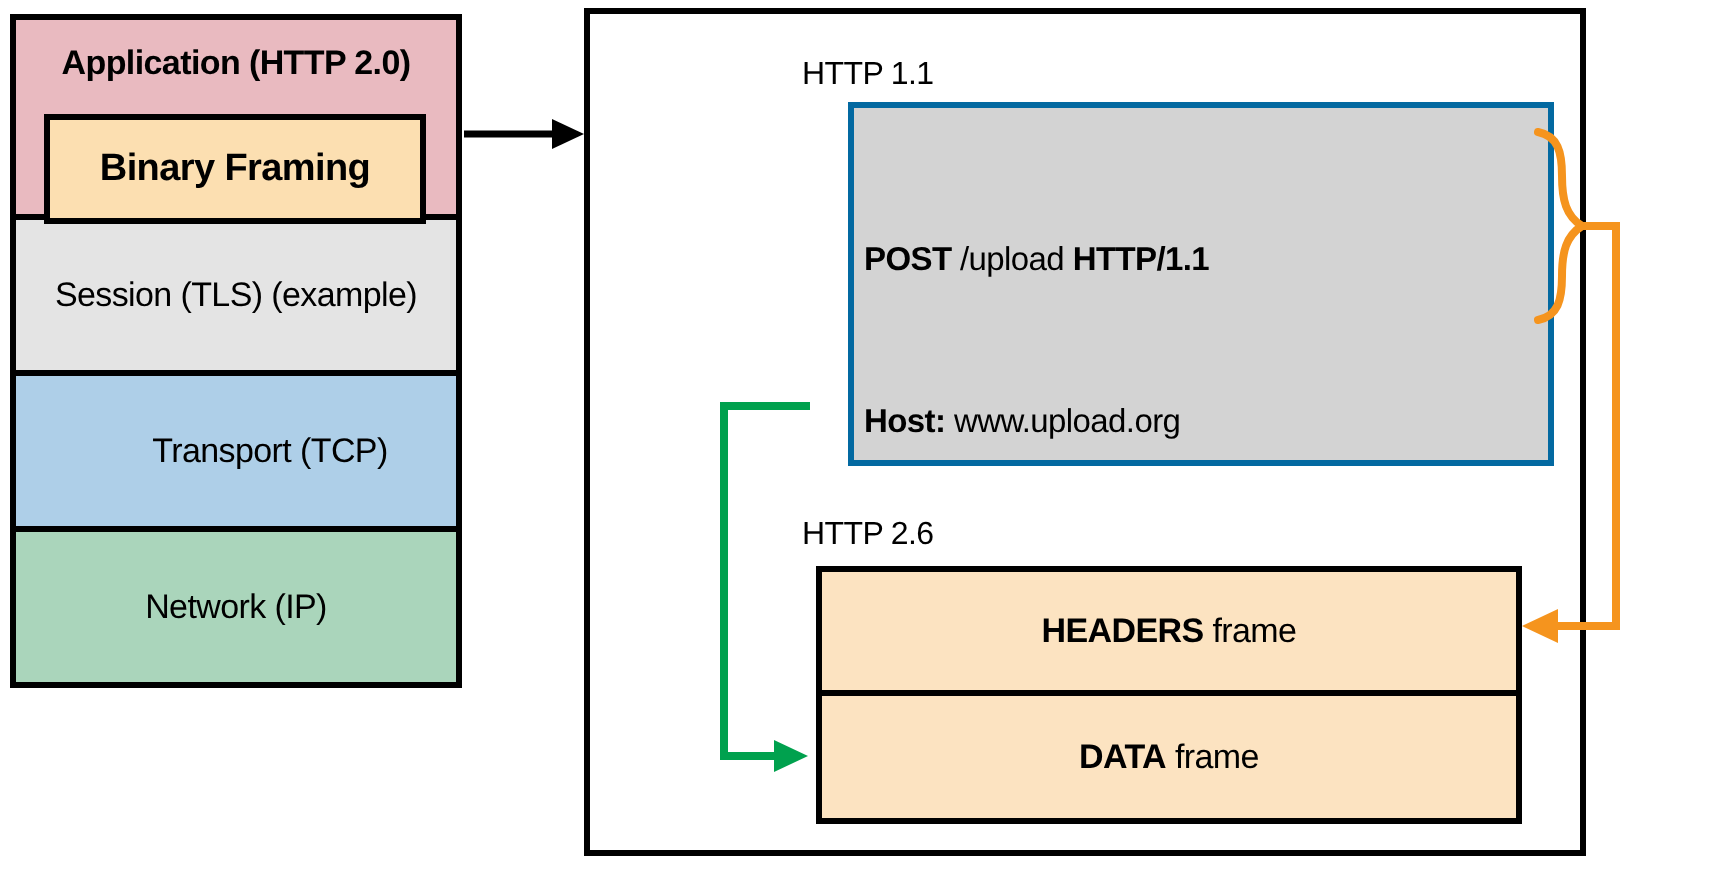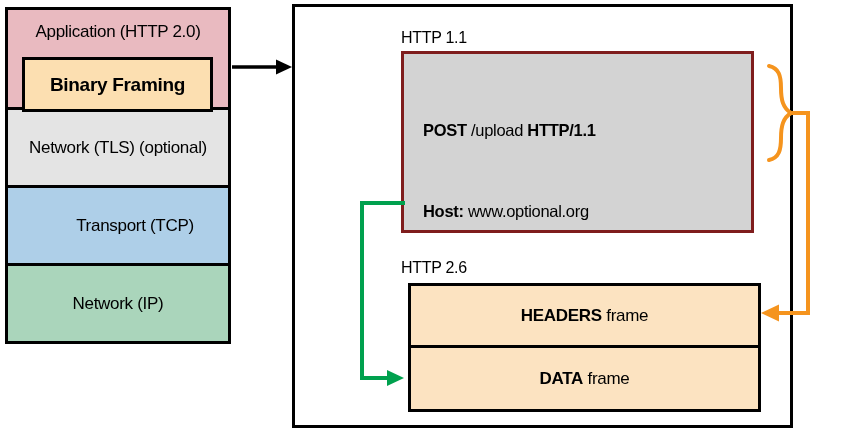--- a/index.html
+++ b/index.html
@@ -20,21 +20,21 @@
   .layer {
     position: relative;
     width: 226px;
     border: 3px solid #000;
     display: flex; align-items: center; justify-content: center;
     text-align: center;
     font-size: 17px;
   }
   .layer + .layer { margin-top: -3px; }
   .layer-app      { height: 103px; background: var(--pink); align-items: flex-start; }
-  .layer-app .layer-label { margin-top: 12px; font-weight: normal; }
+  .layer-app .layer-label { margin-top: 12px; font-weight: bold; }
   .layer-session  { height: 81px;  background: var(--session_gray); }
   .layer-transport{ height: 81px;  background: var(--transport_blue); padding-left: 34px; }
   .layer-network  { height: 81px;  background: var(--network_green); align-items: center; }
 
   .binary-framing {
     position: absolute; left: 17px; top: 50px;
     width: 191px; height: 55px;
     background: var(--binary_orange);
     border: 3px solid #000;
     display: flex; align-items: center; justify-content: center;
@@ -50,25 +50,25 @@
     background: #fff;
   }
   .panel-label {
     position: absolute; left: 106px;
     font-size: 16px; font-weight: normal;
   }
   .label-http11 { top: 22px; }
   .label-http20 { top: 252px; }
 
   .request-box {
-    position: absolute; left: 106px; top: 44px;
+    position: absolute; left: 129px; top: 44px;
     width: 353px; height: 182px;
     background: var(--request_gray);
-    border: 3px solid #7f1d1d;
-    padding: 9px 0 0 19px;
+    border: 3px solid #0369a1;
+    padding: 9px 0 0 5px;
     font-size: 16.5px;
     line-height: 27px;
     white-space: pre-wrap;
   }
   .request-box b { letter-spacing: -0.3px; }
 
   .frame-box {
     position: absolute; left: 113px;
     width: 353px;
     background: var(--frame_orange);
@@ -96,39 +96,39 @@
 </head>
 <body>
 
 <div id="diagram">
 
   <div class="stack">
     <div class="layer layer-app">
       <span class="layer-label">Application (HTTP 2.0)</span>
     </div>
     <div class="layer layer-session">
-      <span class="layer-label">Network (TLS) (optional)</span>
+      <span class="layer-label">Session (TLS) (example)</span>
     </div>
     <div class="layer layer-transport">
       <span class="layer-label">Transport (TCP)</span>
     </div>
     <div class="layer layer-network">
       <span class="layer-label">Network (IP)</span>
     </div>
     <div class="binary-framing">
       <span>Binary Framing</span>
     </div>
   </div>
 
   <div class="panel">
     <div class="panel-label label-http11">HTTP 1.1</div>
 
     <div class="request-box">
       <div><b>POST</b><span> /upload </span><b>HTTP/1.1</b></div>
-      <div><b>Host:</b><span> www.optional.org</span></div>
+      <div><b>Host:</b><span> www.upload.org</span></div>
       <div><b>Content-Type:</b><span> application/json</span></div>
       <div><b>Content-Length:</b><span> 15</span></div>
       
     </div>
 
     <div class="panel-label label-http20">HTTP 2.6</div>
 
     <div class="frame-box frame-data">
       <span><b>DATA</b><span> frame</span></span>
     </div>

